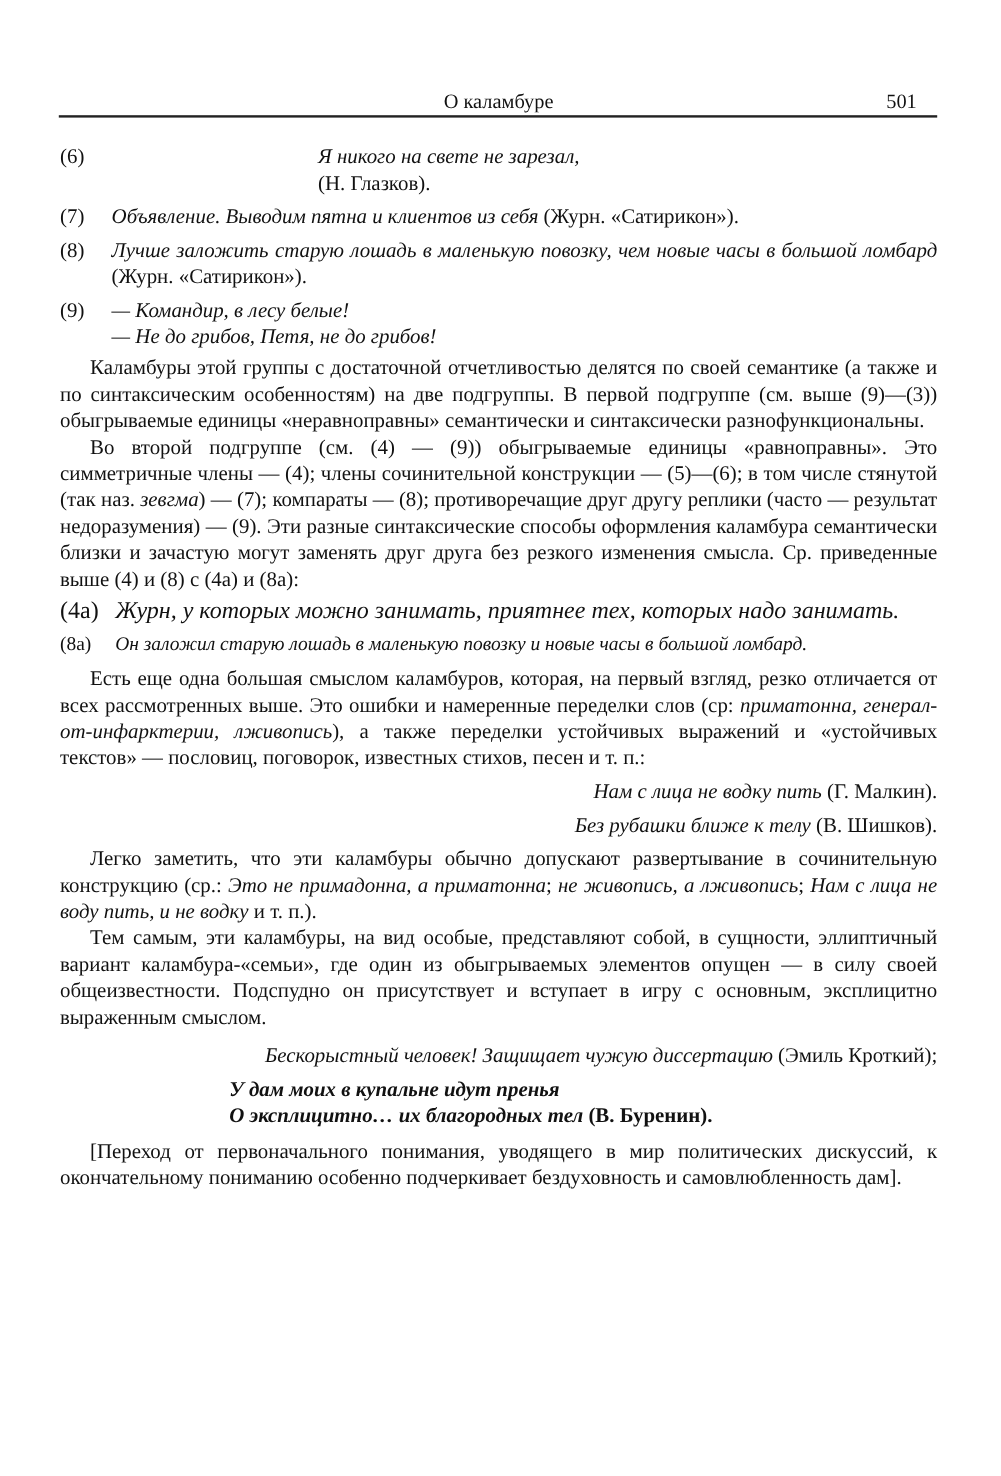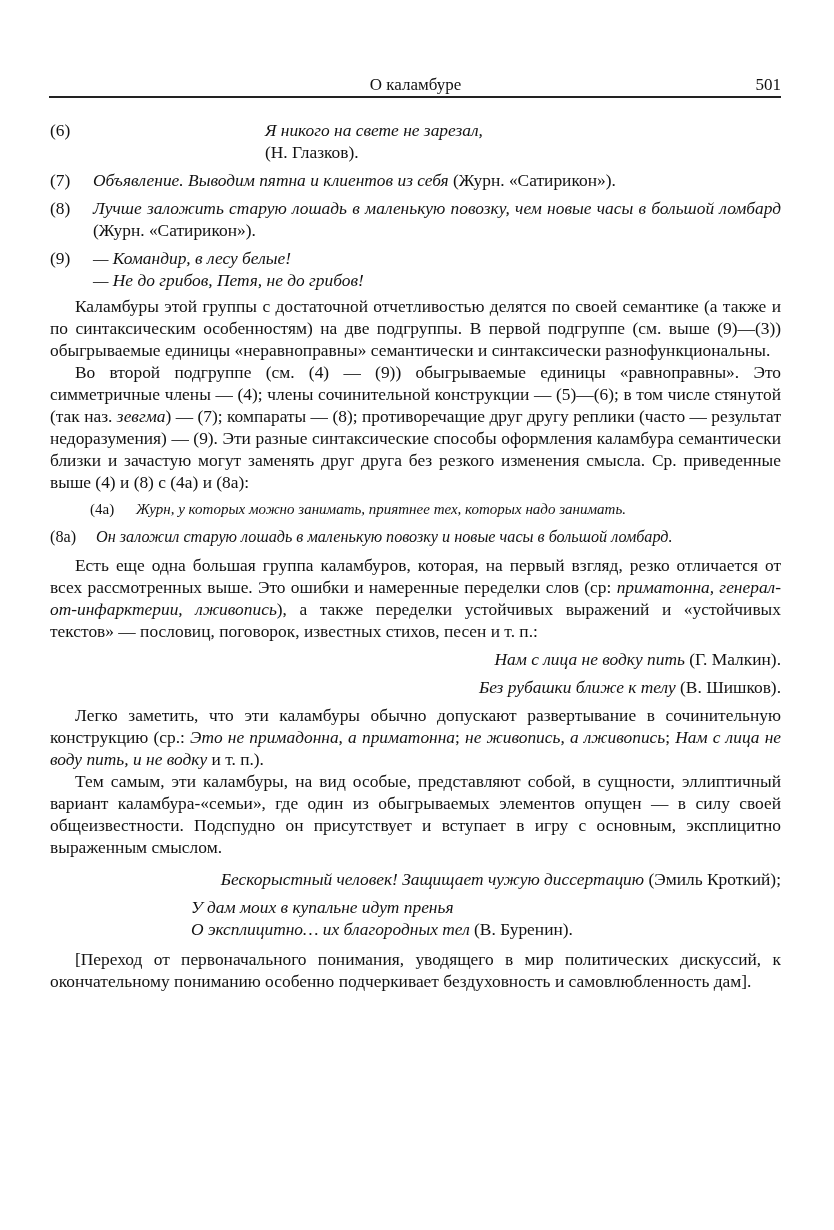--- a/index.html
+++ b/index.html
@@ -7,21 +7,21 @@
       width: 834px; height: 1230px; position: relative; overflow: hidden;
       font-family: "Liberation Serif", "DejaVu Serif", serif;
       color: #111111;
     }
     .page { position: absolute; left: 50px; top: 0; width: 731px; }
     .running-head {
       position: absolute; top: 74px; left: 0; width: 731px; height: 22px;
       font-size: 17px; line-height: 22px;
     }
     .running-title { position: absolute; left: 0; width: 731px; text-align: center; }
-    .page-number { position: absolute; right: 0; top: 0; }
+    .page-number { position: absolute; right: 17px; top: 0; }
     .head-rule {
       position: absolute; top: 96px; left: -1px; width: 732px; height: 0;
       border-top: 2px solid #222;
     }
     .content { position: absolute; top: 119px; left: 0; width: 731px; font-size: 17.4px; line-height: 22px; }
     .ex { position: relative; padding-left: 43px; margin-bottom: 6px; text-align: justify; }
     .ex .num { position: absolute; left: 0; top: 0; font-style: normal; }
     .it { font-style: italic; }
     .verse { margin-left: 215px; }
     .verse-wide { margin-left: 141px; }
@@ -63,39 +63,39 @@
     <div class="ex" style="margin-bottom:4px;">
       <span class="num">(9)</span>
       <div class="it">— Командир, в лесу белые!</div>
       <div class="it">— Не до грибов, Петя, не до грибов!</div>
     </div>
 
     <p class="para">Каламбуры этой группы с достаточной отчетливостью делятся по своей семантике (а также и по синтаксическим особенностям) на две подгруппы. В первой подгруппе (см. выше (9)—(3)) обыгрываемые единицы «неравноправны» семантически и синтаксически разнофункциональны.</p>
     <p class="para"><span>Во второй подгруппе (см. (4) — (9)) обыгрываемые единицы «равноправны». Это симметричные члены — (4); члены сочинительной конструкции — (5)—(6); в том числе стянутой (так наз. </span><span class="it">зевгма</span><span>) — (7); компараты — (8); противоречащие друг другу реплики (часто — результат недоразумения) — (9). Эти разные синтаксические способы оформления каламбура семантически близки и зачастую могут заменять друг друга без резкого изменения смысла. Ср. приведенные выше (4) и (8) с (4а) и (8а):</span></p>
 
     <div class="gap-s"></div>
-    <div class="ex a" style="font-size:15px;margin-left:40px;">
+    <div class="ex a" style="font-size:20px;">
       <span class="num">(4а)</span>
       <span class="it">Журн, у которых можно занимать, приятнее тех, которых надо занимать.</span>
     </div>
     <div class="ex a" style="font-size:16.2px;">
       <span class="num">(8а)</span>
       <span class="it">Он заложил старую лошадь в маленькую повозку и новые часы в большой ломбард.</span>
     </div>
 
-    <p class="para"><span>Есть еще одна большая группа каламбуров, которая, на первый взгляд, резко отличается от всех рассмотренных выше. Это ошибки и намеренные переделки слов (ср: </span><span class="it">приматонна, генерал-от-инфарктерии, лживопись</span><span>), а также переделки устойчивых выражений и «устойчивых текстов» — пословиц, поговорок, известных стихов, песен и т. п.:</span></p>
+    <p class="para"><span>Есть еще одна большая смыслом каламбуров, которая, на первый взгляд, резко отличается от всех рассмотренных выше. Это ошибки и намеренные переделки слов (ср: </span><span class="it">приматонна, генерал-от-инфарктерии, лживопись</span><span>), а также переделки устойчивых выражений и «устойчивых текстов» — пословиц, поговорок, известных стихов, песен и т. п.:</span></p>
 
     <div class="quote"><span class="it">Нам с лица не водку пить</span><span> (Г. Малкин).</span></div>
     <div class="quote"><span class="it">Без рубашки ближе к телу</span><span> (В. Шишков).</span></div>
 
     <p class="para"><span>Легко заметить, что эти каламбуры обычно допускают развертывание в сочинительную конструкцию (ср.: </span><span class="it">Это не примадонна, а приматонна</span><span>; </span><span class="it">не живопись, а лживопись</span><span>; </span><span class="it">Нам с лица не воду пить, и не водку</span><span> и т. п.).</span></p>
 
     <p class="para">Тем самым, эти каламбуры, на вид особые, представляют собой, в сущности, эллиптичный вариант каламбура-«семьи», где один из обыгрываемых элементов опущен — в силу своей общеизвестности. Подспудно он присутствует и вступает в игру с основным, эксплицитно выраженным смыслом.</p>
 
     <div class="quote" style="margin-top:10px;"><span class="it">Бескорыстный человек! Защищает чужую диссертацию</span><span> (Эмиль Кроткий);</span></div>
-    <div class="verse-wide" style="margin-left:141px; margin-bottom:8px;">
+    <div class="verse-wide" style="margin-left:141px; margin-bottom:8px;font-weight:bold;">
       <div class="it">У дам моих в купальне идут пренья</div>
       <div><span class="it">О эксплицитно… их благородных тел</span><span> (В. Буренин).</span></div>
     </div>
 
     <p class="para">[Переход от первоначального понимания, уводящего в мир политических дискуссий, к окончательному пониманию особенно подчеркивает бездуховность и самовлюбленность дам].</p>
   </div>
 </div>
 
 </body></html>

